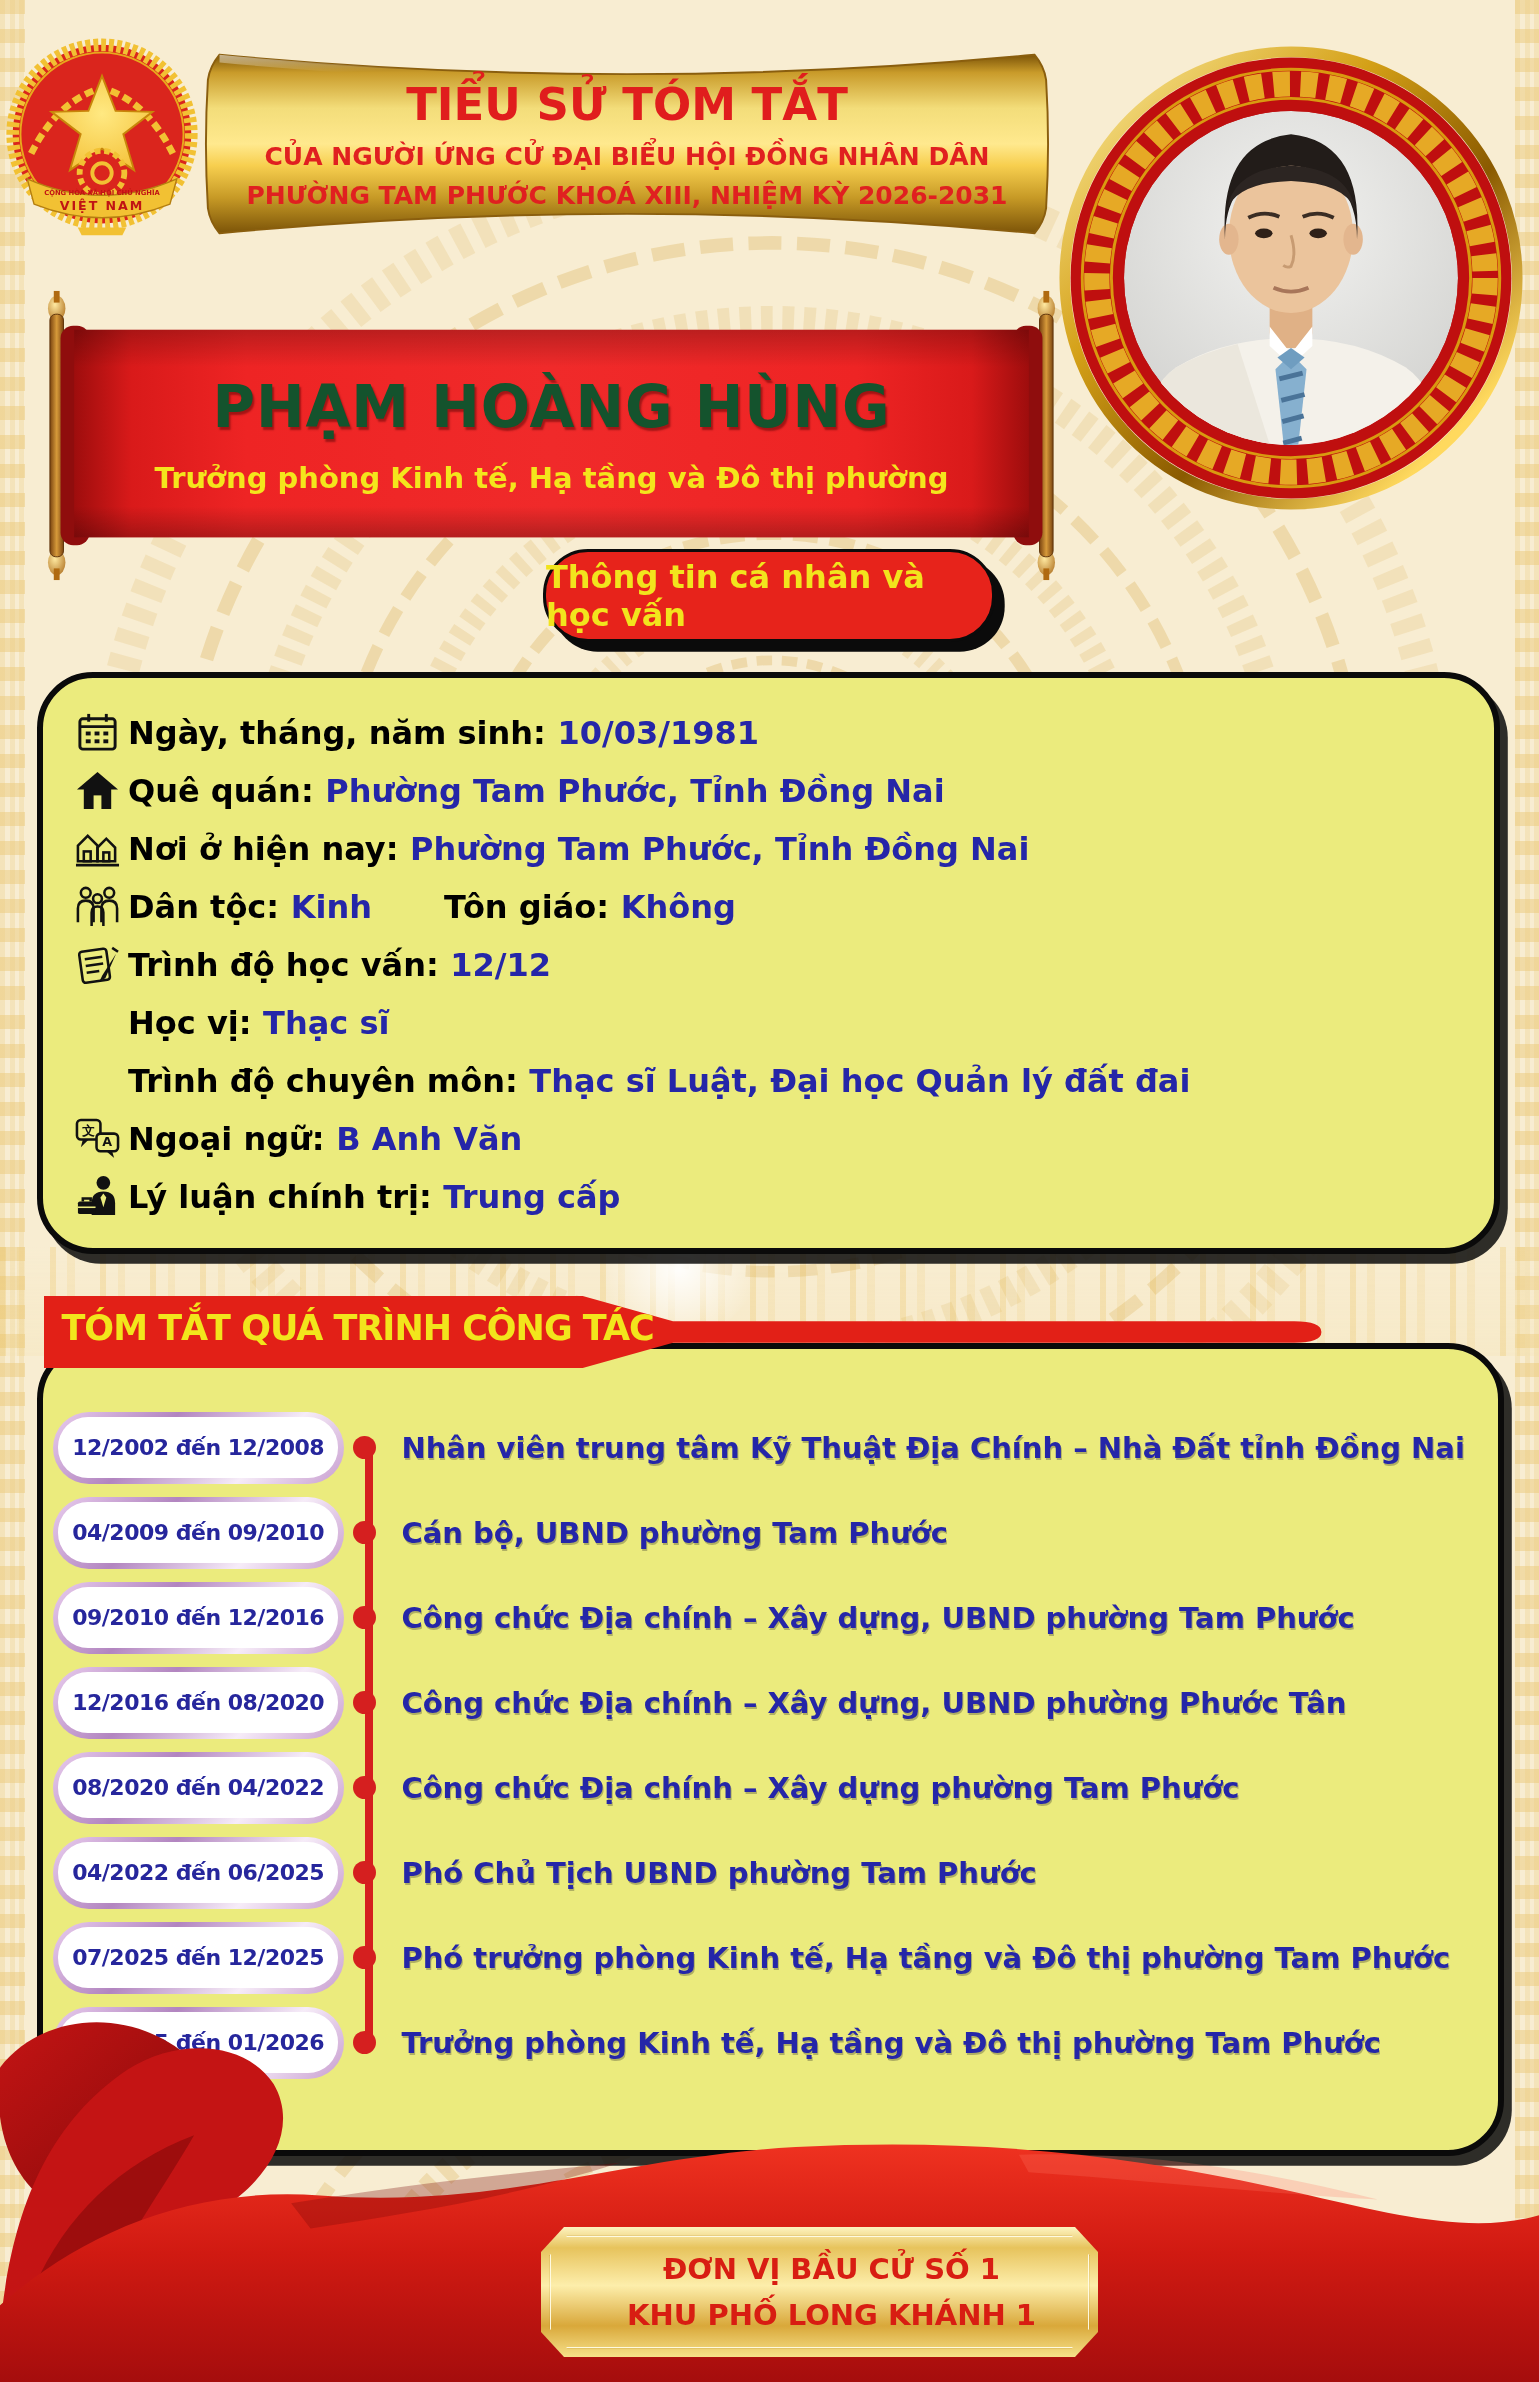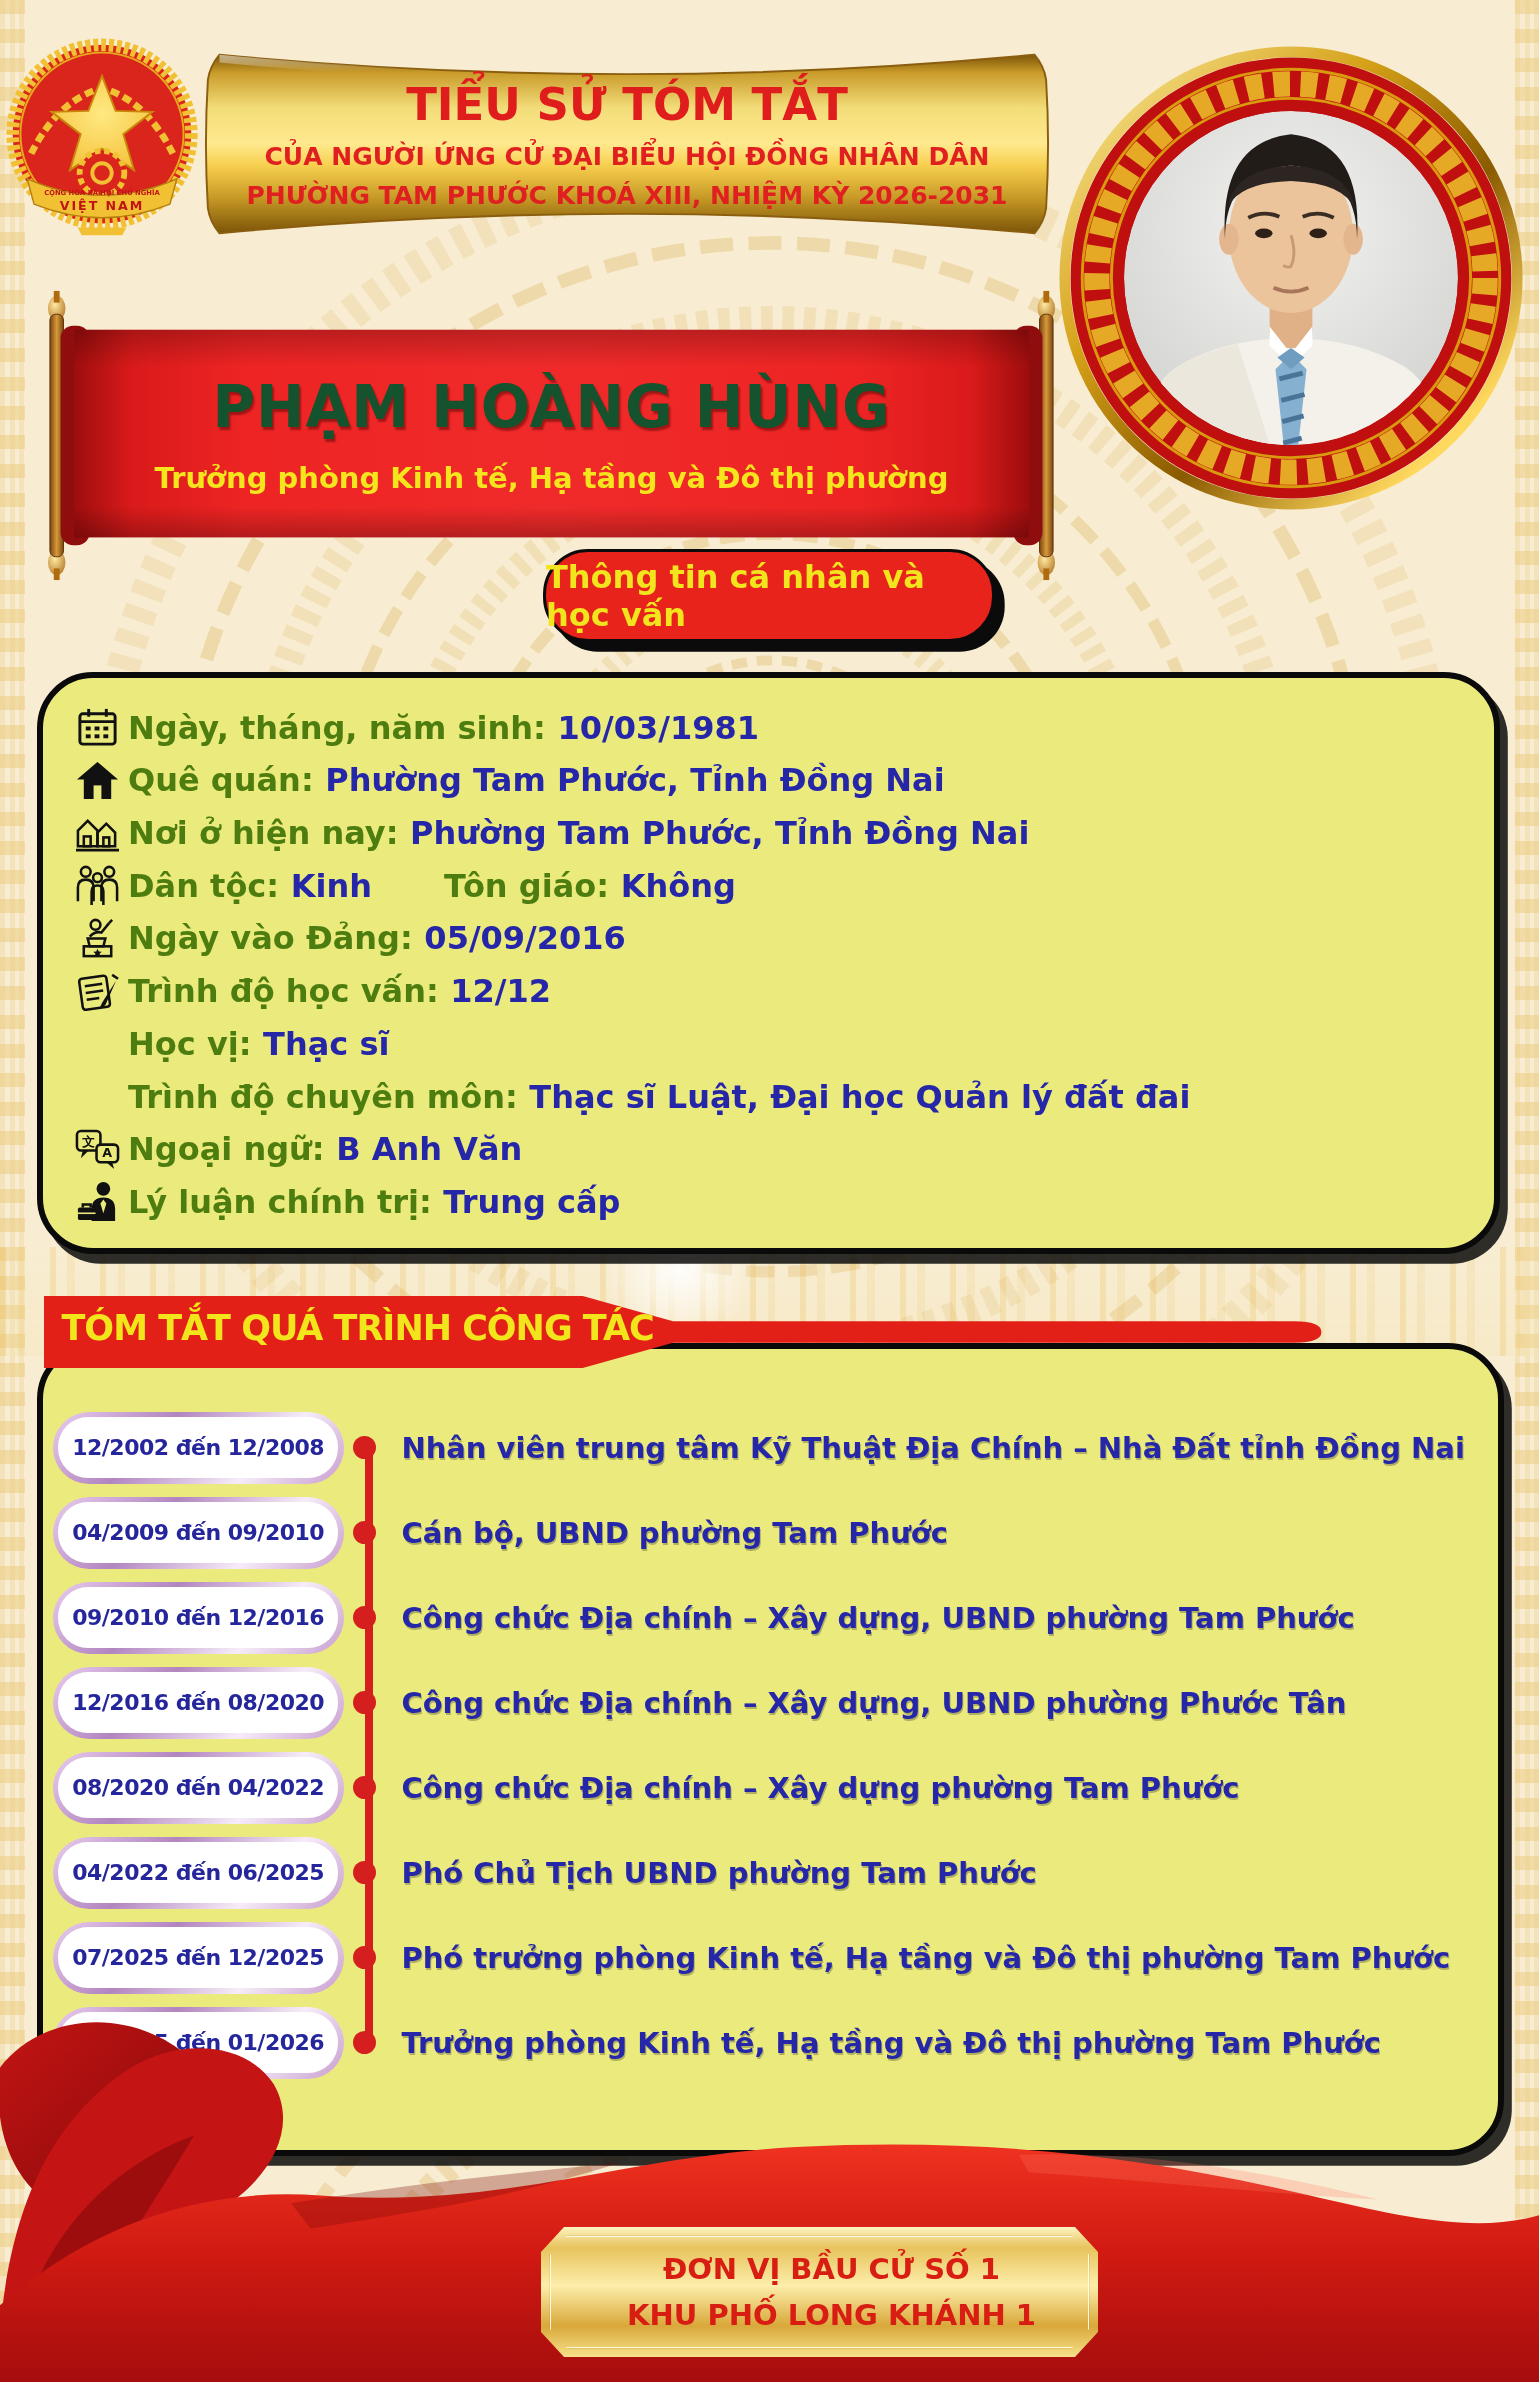--- a/index.html
+++ b/index.html
@@ -47,21 +47,21 @@
     display:flex;align-items:center;justify-content:center;}
   .pill-btn span{font-size:32px;font-weight:bold;color:#f2e41d;}
   
   .info-box{position:absolute;left:37px;top:672px;width:1463px;height:582px;z-index:1;
     background:#ebeb7d;border:6.8px solid #0a0a0a;border-radius:56px;
     box-shadow:7.8px 9.7px 0 rgba(10,10,10,.85);
     display:flex;flex-direction:column;justify-content:space-evenly;
     padding:21.3px 29px 17.5px 23px;box-sizing:border-box;}
   .info-row{display:flex;align-items:center;min-height:49px;}
   .info-icon{width:62px;min-width:62px;display:flex;align-items:center;justify-content:center;color:#111;}
-  .info-label{font-size:32px;font-weight:bold;color:#4d7c0f;white-space:pre;}
+  .info-label{font-size:32px;font-weight:bold;color:#000000;white-space:pre;}
   .info-value{font-size:32px;font-weight:bold;color:#2526a8;margin-left:11.6px;white-space:pre;}
   .info-label2{margin-left:72px;}
   
   .career-banner{position:absolute;left:44px;top:1296px;width:1291px;height:74px;z-index:2;}
   .career-banner .txt{position:absolute;left:17.5px;top:0;height:52px;display:flex;align-items:flex-end;}
   .career-banner .txt span{font-size:35px;font-weight:bold;color:#f2e51c;letter-spacing:-1px;}
   
   .career-box{position:absolute;left:37px;top:1343px;width:1467px;height:813px;z-index:1;
     background:#ebeb7d;border:6.8px solid #0a0a0a;border-radius:56px;
     box-shadow:7.8px 9.7px 0 rgba(10,10,10,.85);box-sizing:border-box;
@@ -337,34 +337,20 @@
           <path d="M28,40 V26 Q28,18 36,18 Q44,18 44,26 V40"></path>
           <path d="M18,44 V30 Q18,24 24,24 Q30,24 30,30 V44"></path>
         </svg>
       </span>
       <span class="info-label">Dân tộc:</span>
       <span class="info-value">Kinh</span>
       <span class="info-label info-label2">Tôn giáo:</span>
       <span class="info-value">Không</span>
     </div>
 
-    <div class="info-row">
-      <span class="info-icon">
-        <svg width="47" height="47" viewBox="0 0 48 48" fill="none" stroke="#111" stroke-width="2.6">
-          <circle cx="22" cy="10" r="5"></circle>
-          <path d="M16,22 Q22,16 28,18 L36,8"></path>
-            <path d="M36,8 L39,5"></path>
-          <path d="M14,24 H32 L30,32 H16 Z"></path>
-          <rect x="10" y="32" width="28" height="10"></rect>
-          <path d="M24,34.5 l1.3,2.7 3,0.3 -2.2,2 0.6,2.9 -2.7,-1.5 -2.7,1.5 0.6,-2.9 -2.2,-2 3,-0.3 Z" fill="#111" stroke="none"></path>
-        </svg>
-      </span>
-      <span class="info-label">Ngày vào Đảng:</span>
-      <span class="info-value">05/09/2016</span>
-    </div>
 
     <div class="info-row">
       <span class="info-icon">
         <svg width="49" height="45" viewBox="0 0 50 46" fill="none" stroke="#111" stroke-width="2.6">
           <g transform="rotate(-8 24 24)">
             <rect x="8" y="8" width="28" height="32" rx="3"></rect>
             <line x1="13" y1="16" x2="31" y2="16"></line>
               <line x1="13" y1="23" x2="31" y2="23"></line>
               <line x1="13" y1="30" x2="26" y2="30"></line>
           </g>

